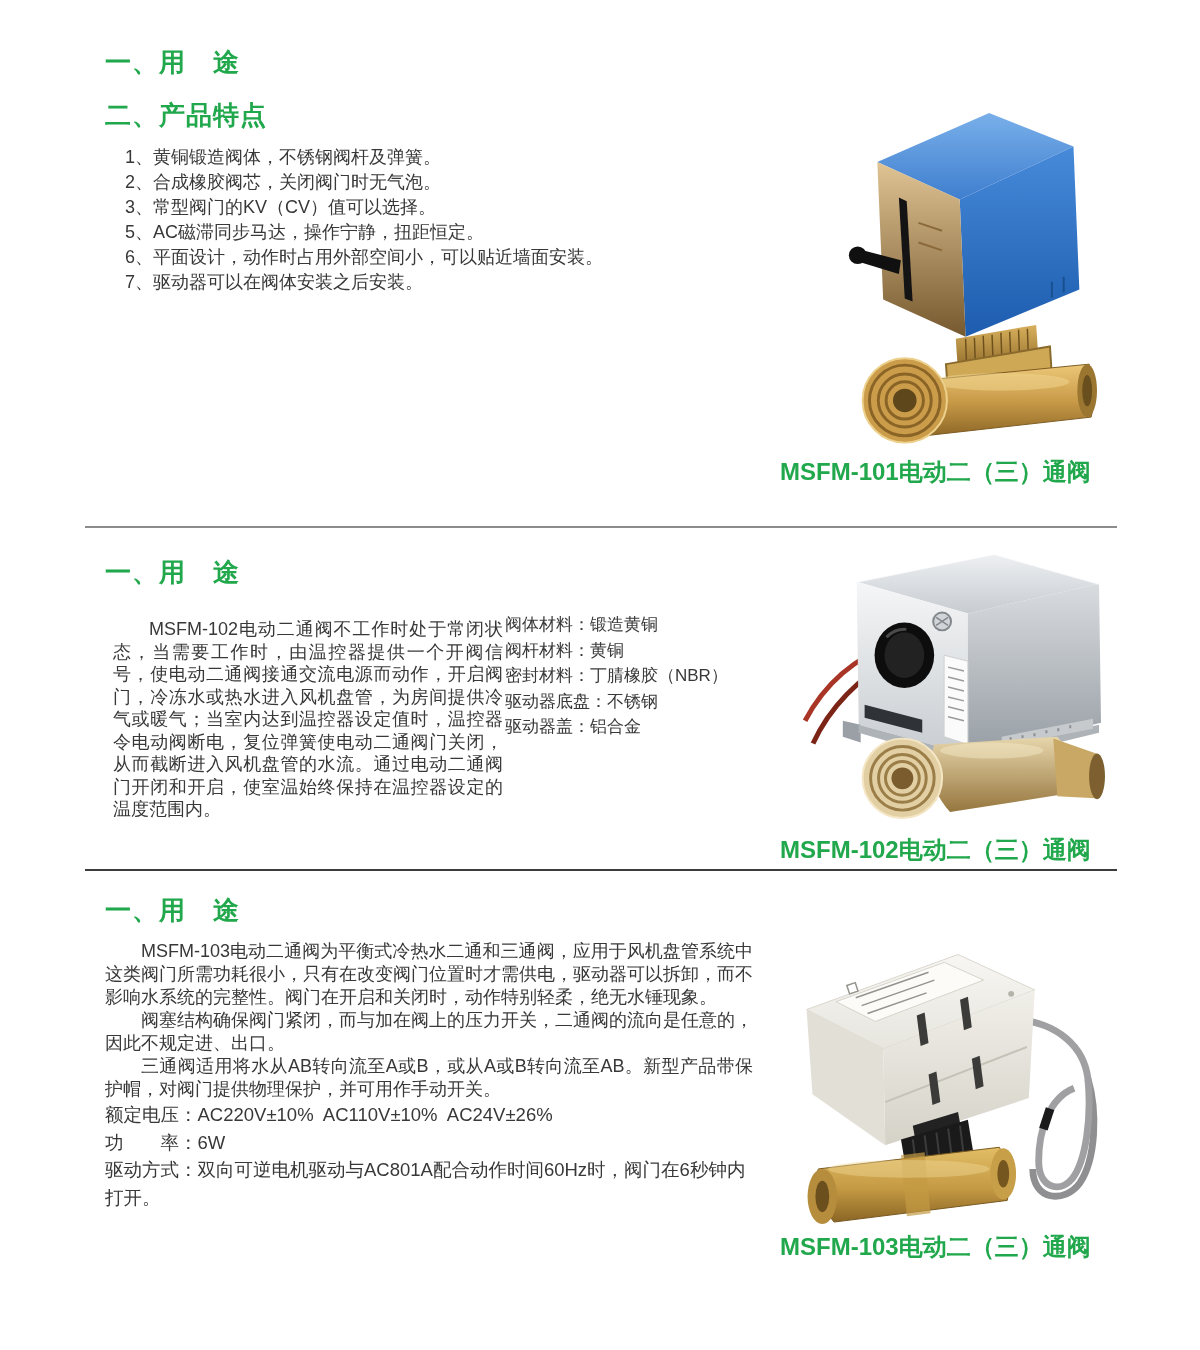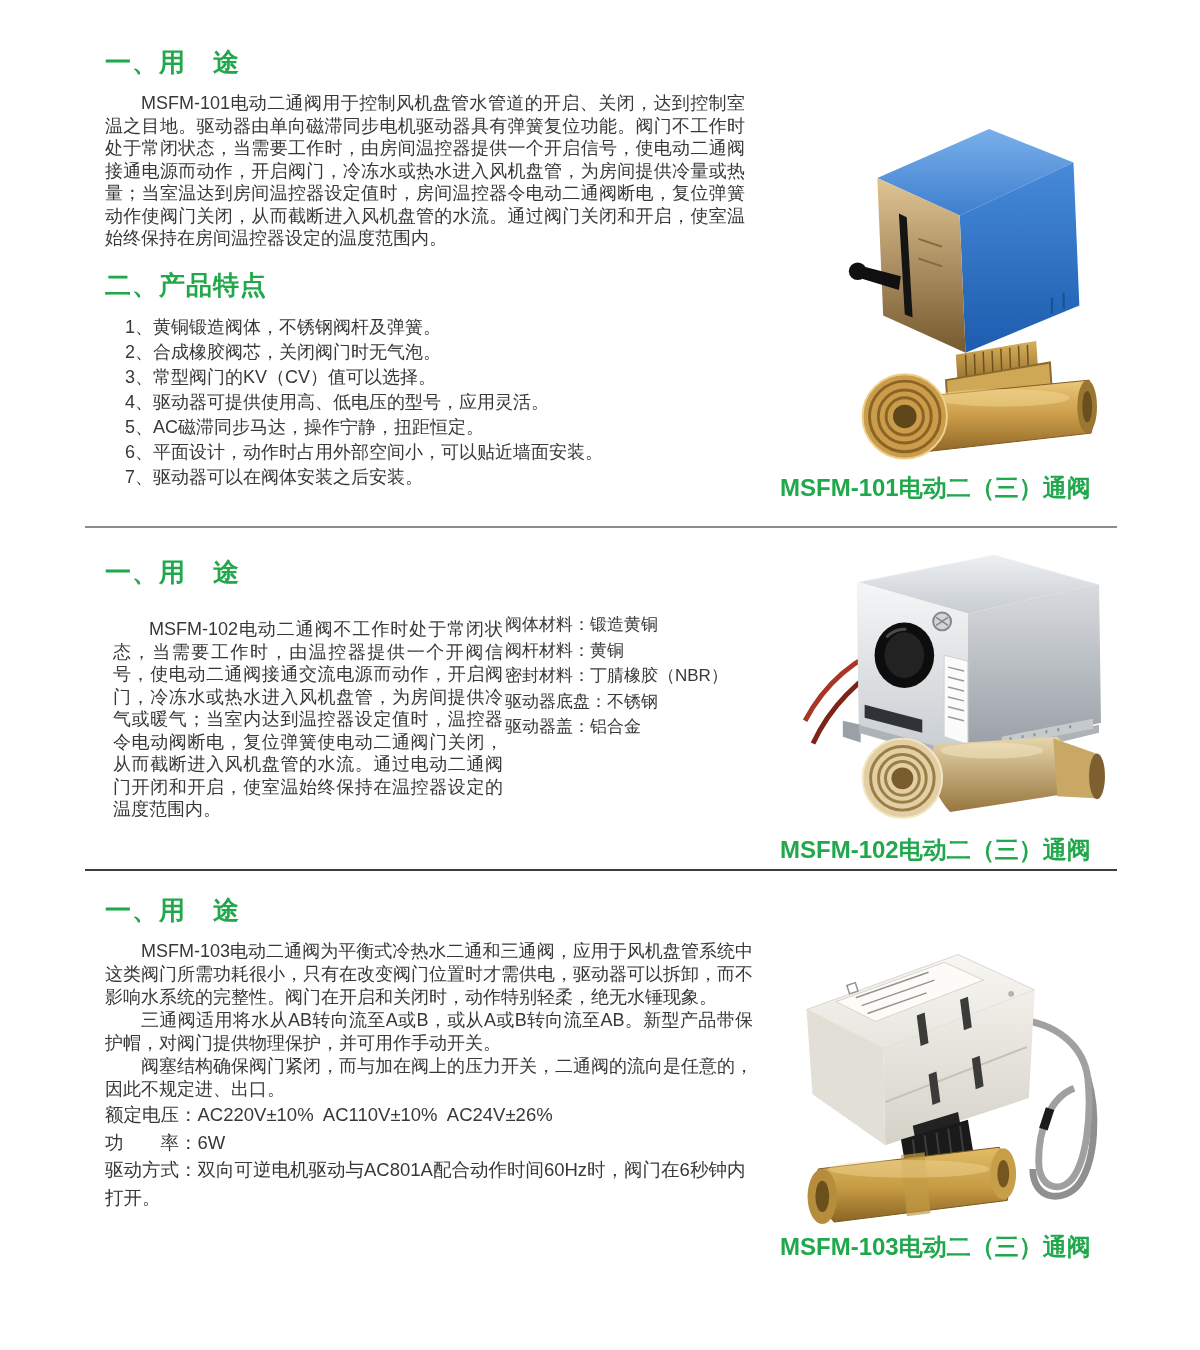--- a/index.html
+++ b/index.html
@@ -11,21 +11,21 @@
     font-size:26px;font-weight:bold;color:#22a84c;margin:0 0 12px 0;letter-spacing:1px;
   }
   .body-para{
     font-size:18px;line-height:22.5px;text-align:justify;margin:0;
     text-indent:2em;color:#383838;
   }
   .sec1-left{position:absolute;left:105px;top:45px;width:640px;}
   .sec1-left .gh2{margin-top:18px;}
   .features{list-style:none;margin:4px 0 13px 0;padding:0 0 0 20px;}
   .features li{font-size:18px;line-height:25px;color:#383838;}
-  .sec1-right{position:absolute;left:780px;top:106px;width:340px;}
+  .sec1-right{position:absolute;left:780px;top:90px;width:340px;}
   .sec1-right svg{display:block;margin-left:62px;}
   .caption{
     font-size:24px;font-weight:bold;color:#22a84c;margin-top:6px;white-space:nowrap;
   }
   .divider{position:absolute;left:85px;width:1032px;}
   .divider1{top:526px;height:2px;background:#8c8c8c;}
   .divider2{top:869px;height:2px;background:#3c3c3c;}
   .sec2-left{position:absolute;left:105px;top:555px;width:398px;}
   .sec2-left .body-para{margin-top:28px;line-height:22.5px;margin-left:8px;}
   .sec2-specs{position:absolute;left:505px;top:612px;width:250px;}
@@ -39,27 +39,25 @@
   .sec3-right{position:absolute;left:780px;top:925px;width:360px;}
   .sec3-right svg{display:block;margin-left:8px;}
 </style>
 </head>
 <body>
 
 <div class="page">
 
   <section class="sec1-left">
     <h2 class="gh">一、用　途</h2>
-    <p class="body-para">MSFM-101电动二通阀用于控制风机盘管水管道的开启、关闭，达到控制室温之目地。驱动器由单向磁滞同步电机驱动器具有弹簧复位功能。阀门不工作时处于常闭状态，当需要工作时，由房间温控器提供一个开启信号，使电动二通阀接通电源而动作，开启阀门，冷冻水或热水进入风机盘管，为房间提供冷量或热量；当室温达到房间温控器设定值时，房间温控器令电动二通阀断电，复位弹簧动作使阀门关闭，从而截断进入风机盘管的水流。通过阀门关闭和开启，使室温始终保持在房间温控器设定的温度范围内。</p>
     <h2 class="gh gh2">二、产品特点</h2>
     <ul class="features">
       <li>1、黄铜锻造阀体，不锈钢阀杆及弹簧。</li>
       <li>2、合成橡胶阀芯，关闭阀门时无气泡。</li>
       <li>3、常型阀门的KV（CV）值可以选择。</li>
-      <li>4、驱动器可提供使用高、低电压的型号，应用灵活。</li>
       <li>5、AC磁滞同步马达，操作宁静，扭距恒定。</li>
       <li>6、平面设计，动作时占用外部空间小，可以贴近墙面安装。</li>
       <li>7、驱动器可以在阀体安装之后安装。</li>
     </ul>
   </section>
 
   <aside class="sec1-right">
     <svg width="255" height="360" viewBox="0 0 260 360">
       <defs>
         <linearGradient id="blueTop" x1="0" y1="0" x2="0" y2="1">
@@ -183,22 +181,22 @@
       <circle cx="100" cy="240" r="11" fill="#7a5c2e"></circle>
     </svg>
     <div class="caption">MSFM-102电动二（三）通阀</div>
   </aside>
 
   <div class="divider divider2"></div>
 
   <section class="sec3-left">
     <h2 class="gh">一、用　途</h2>
     <p class="body-para">MSFM-103电动二通阀为平衡式冷热水二通和三通阀，应用于风机盘管系统中这类阀门所需功耗很小，只有在改变阀门位置时才需供电，驱动器可以拆卸，而不影响水系统的完整性。阀门在开启和关闭时，动作特别轻柔，绝无水锤现象。</p>
+    <p class="body-para">阀塞结构确保阀门紧闭，而与加在阀上的压力开关，二通阀的流向是任意的，因此不规定进、出口。</p>
     <p class="body-para">三通阀适用将水从AB转向流至A或B，或从A或B转向流至AB。新型产品带保护帽，对阀门提供物理保护，并可用作手动开关。</p>
-    <p class="body-para">阀塞结构确保阀门紧闭，而与加在阀上的压力开关，二通阀的流向是任意的，因此不规定进、出口。</p>
     <div class="tech">
       <div>额定电压：AC220V±10%  AC110V±10%  AC24V±26%</div>
       <div>功　　率：6W</div>
       <div>驱动方式：双向可逆电机驱动与AC801A配合动作时间60Hz时，阀门在6秒钟内打开。</div>
     </div>
   </section>
 
   <aside class="sec3-right">
     <svg width="345" height="300" viewBox="0 0 345 305">
       <defs>

